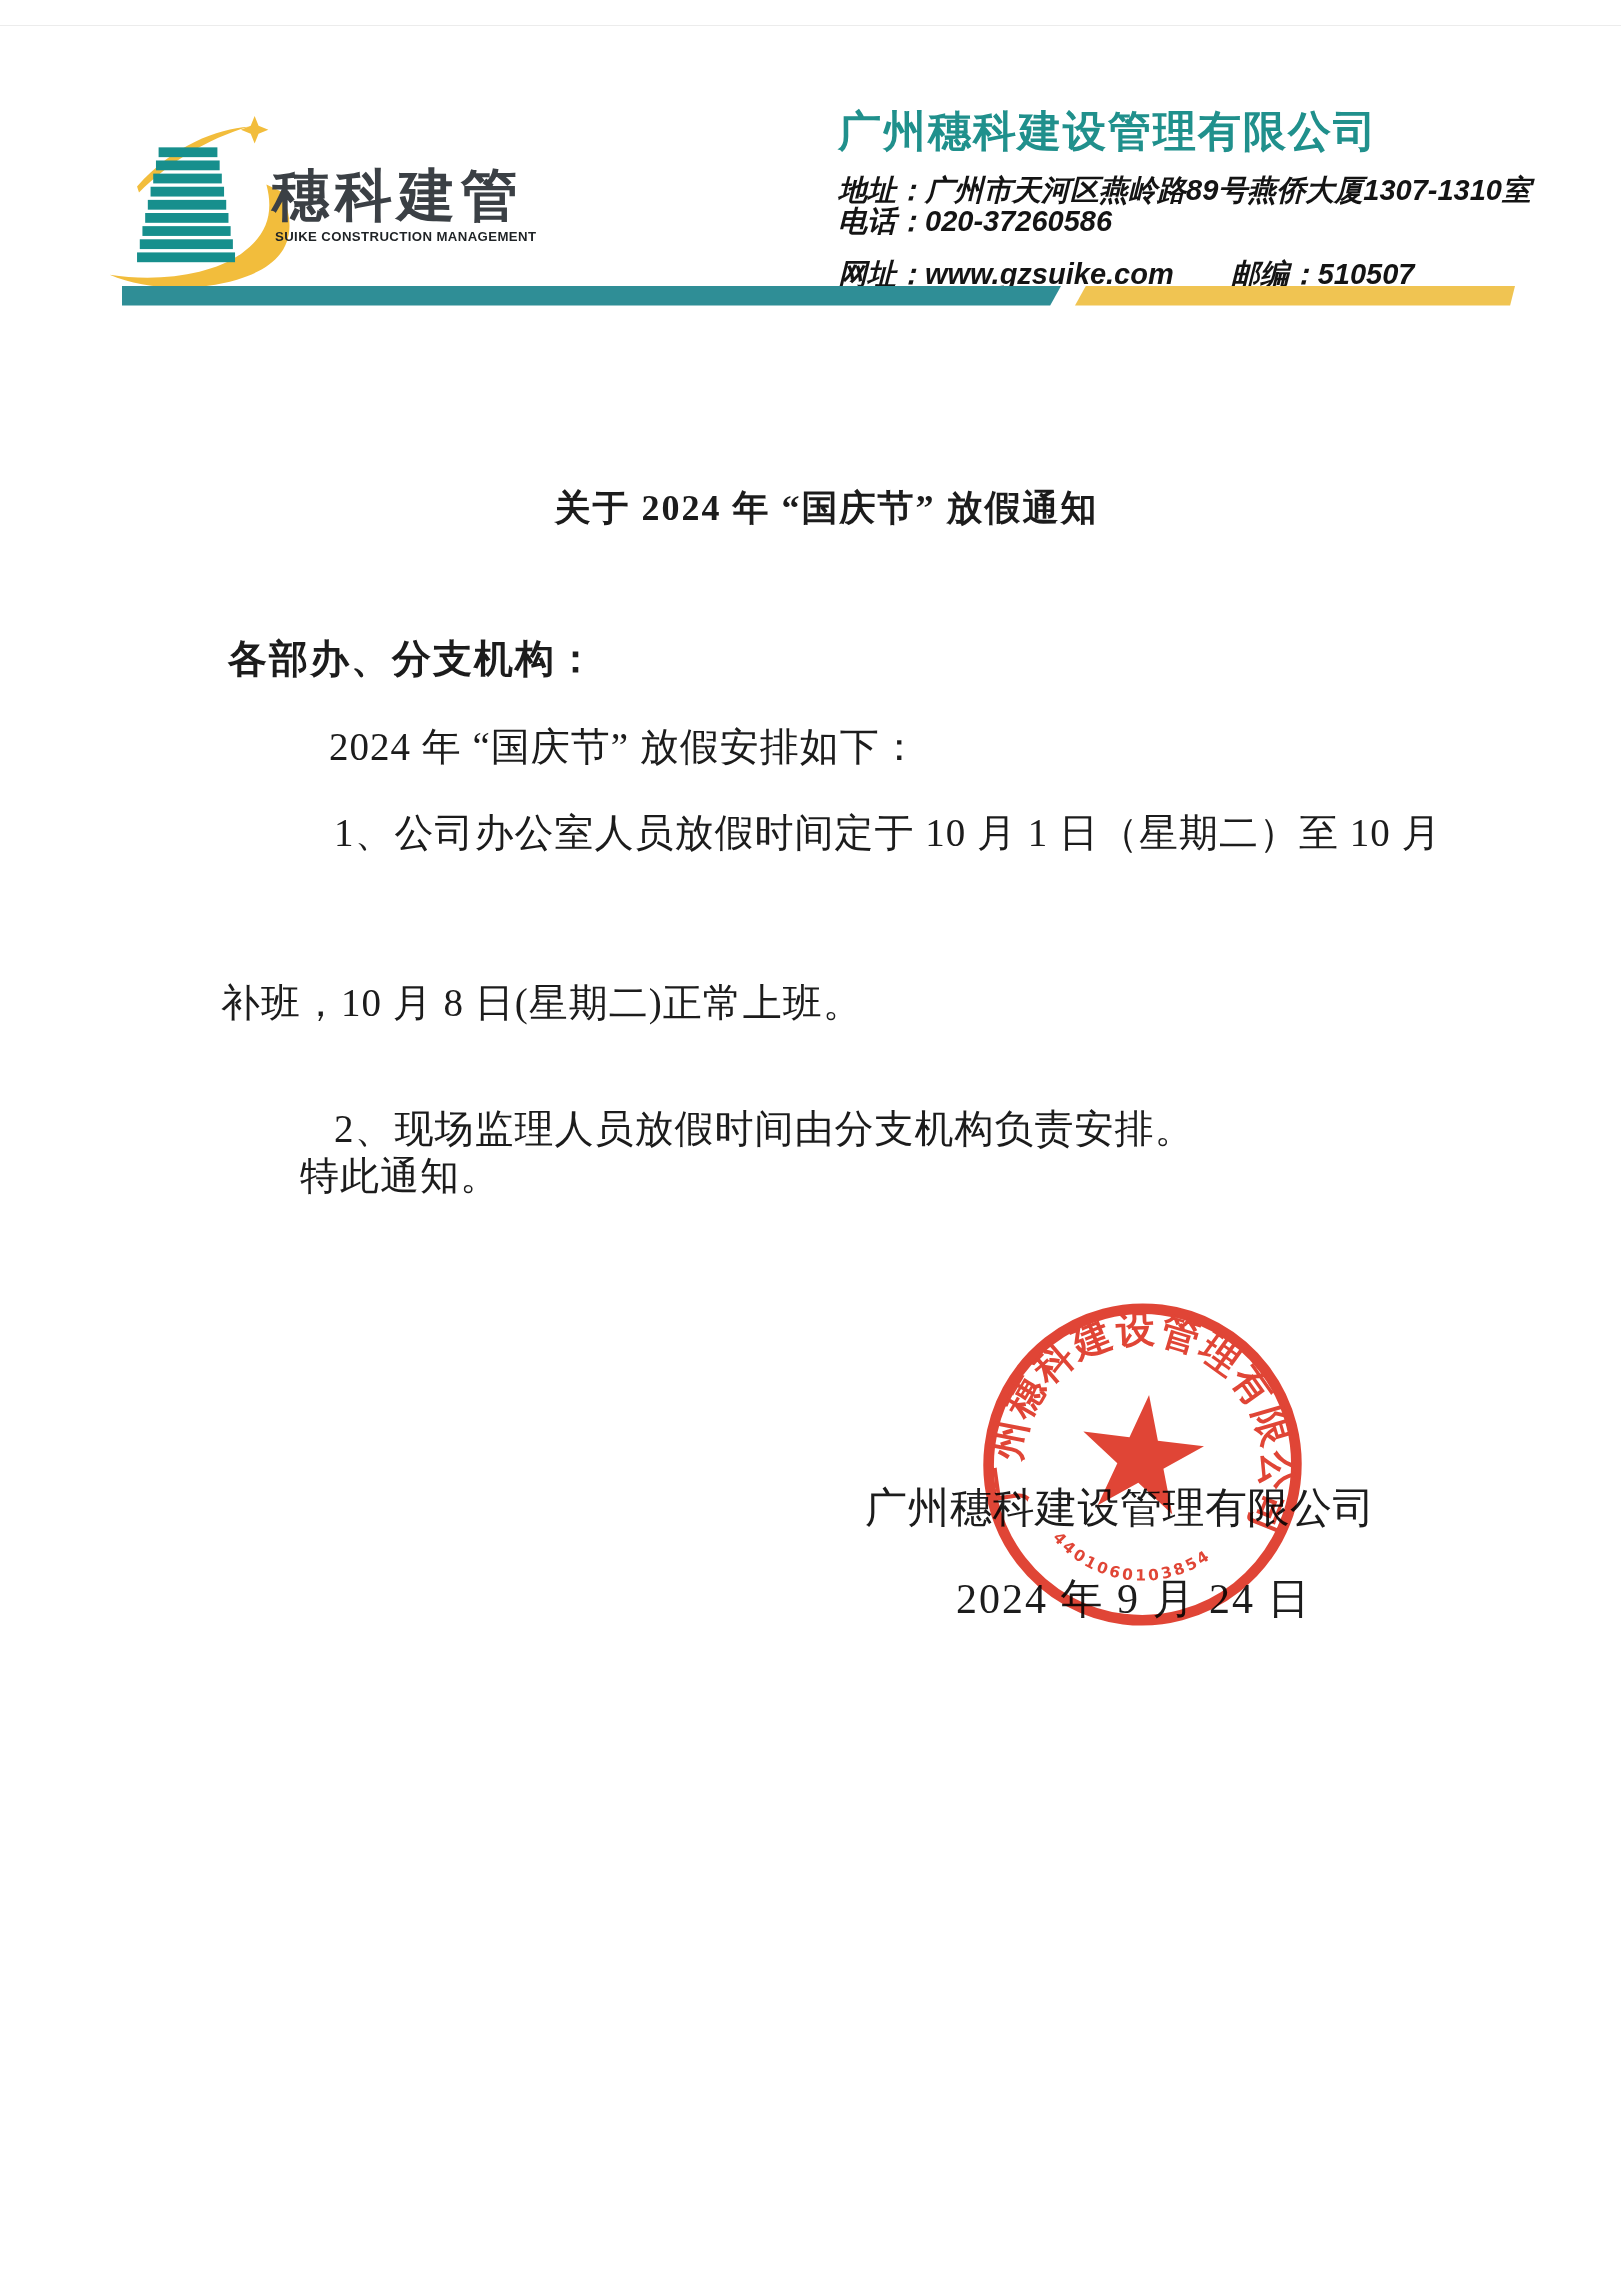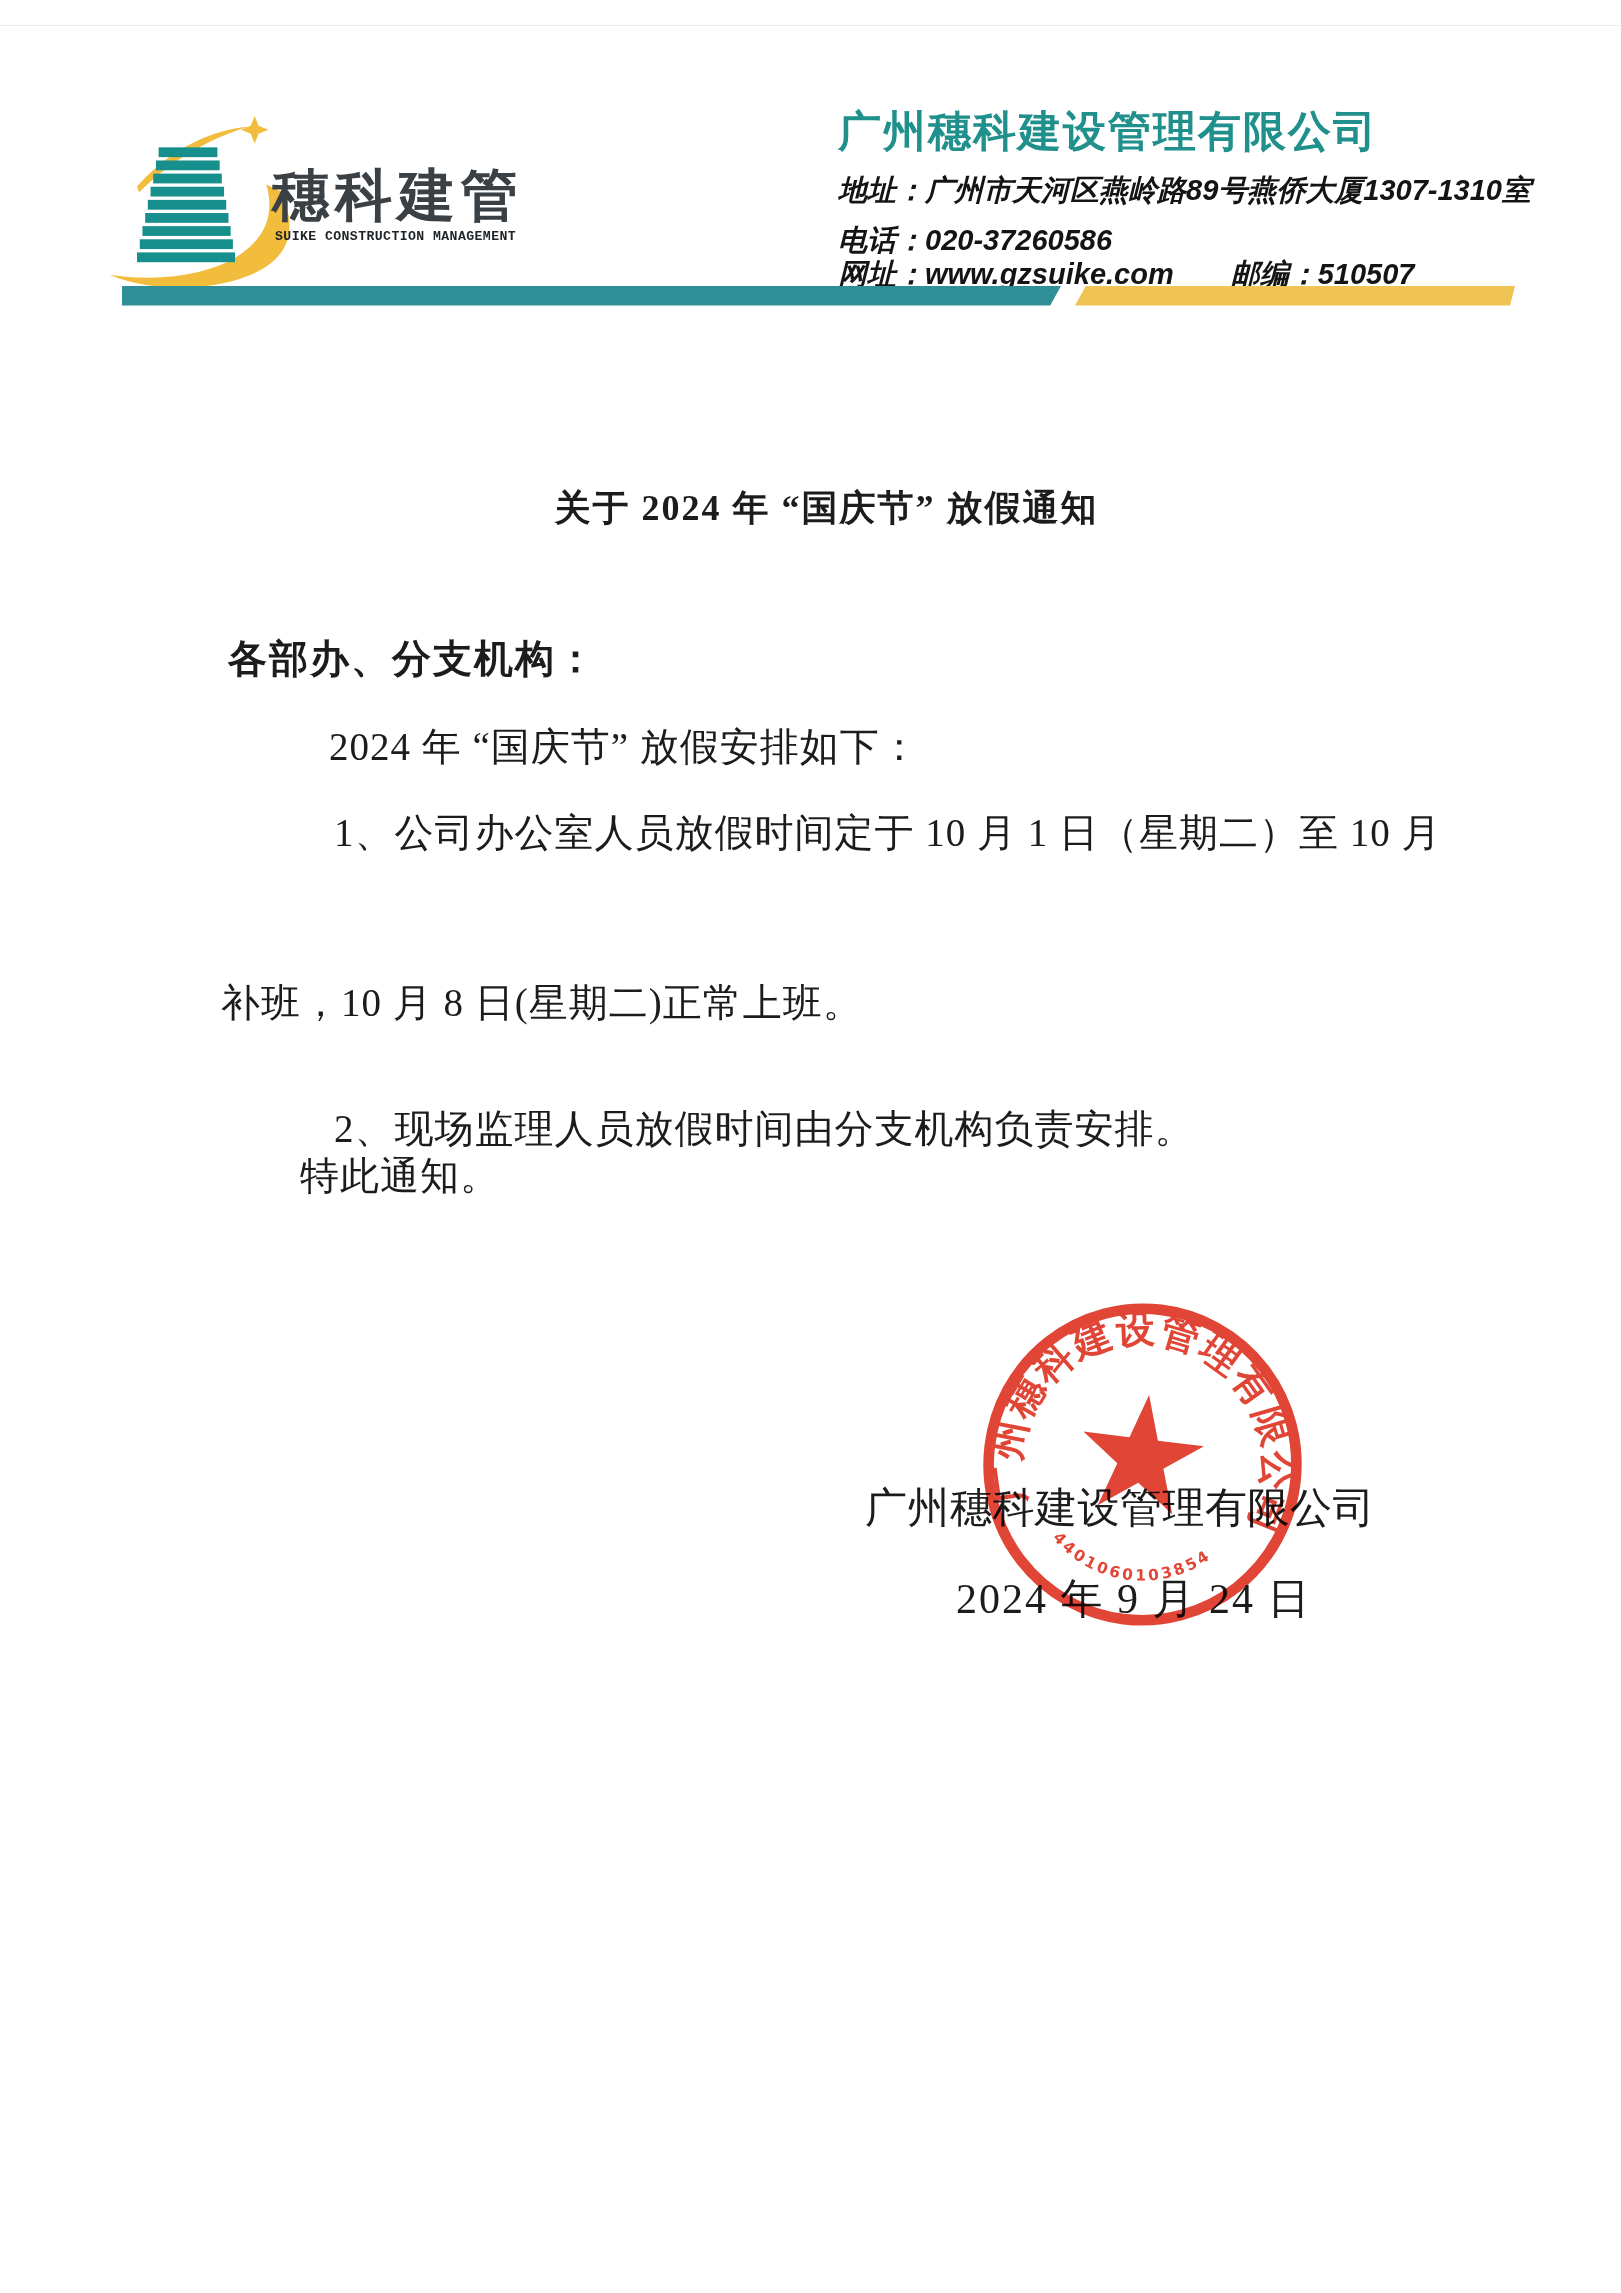--- a/index.html
+++ b/index.html
@@ -16,35 +16,35 @@
 
   
   .logo-svg{position:absolute;left:90px;top:108px;width:245px;height:211px;}
   .logo-cn{
     position:absolute;left:272px;top:167px;
     font-family:"Liberation Sans","DejaVu Sans",sans-serif;
     font-weight:bold;font-size:57px;line-height:1;letter-spacing:5.9px;color:#3b4045;white-space:nowrap;
   }
   .logo-en{
     position:absolute;left:275px;top:230px;
-    font-family:Liberation Mono, monospace;
+    font-family:Liberation Sans, sans-serif;
     font-weight:bold;font-size:13.2px;line-height:1;letter-spacing:0.4px;color:#1f2326;white-space:nowrap;
   }
   .hq-name{
     position:absolute;left:838px;top:110px;
     font-family:"Liberation Sans","DejaVu Sans",sans-serif;
     font-weight:bold;font-size:43px;line-height:1;letter-spacing:2px;color:#20908c;white-space:nowrap;
   }
   .hq-line{
     position:absolute;left:838px;
     font-family:"Liberation Sans","DejaVu Sans",sans-serif;
     font-weight:bold;font-size:29px;line-height:1.2;color:#141414;white-space:nowrap;letter-spacing:0;font-style:italic;
   }
   .hq-address{top:173px;}
-  .hq-phone{top:223px;}
+  .hq-phone{top:204px;}
   .hq-web{top:257px;}
   .zip-part{margin-left:57px;}
 
   .divider-teal{
     position:absolute;left:122px;top:286px;width:939px;height:19.6px;background:#2f8e96;
     clip-path:polygon(0 0,100% 0,calc(100% - 10.8px) 100%,0 100%);
   }
   .divider-yellow{
     position:absolute;left:1075px;top:286px;width:440px;height:19.6px;background:#f0c452;
     clip-path:polygon(10.8px 0,100% 0,calc(100% - 4.9px) 100%,0 100%);

